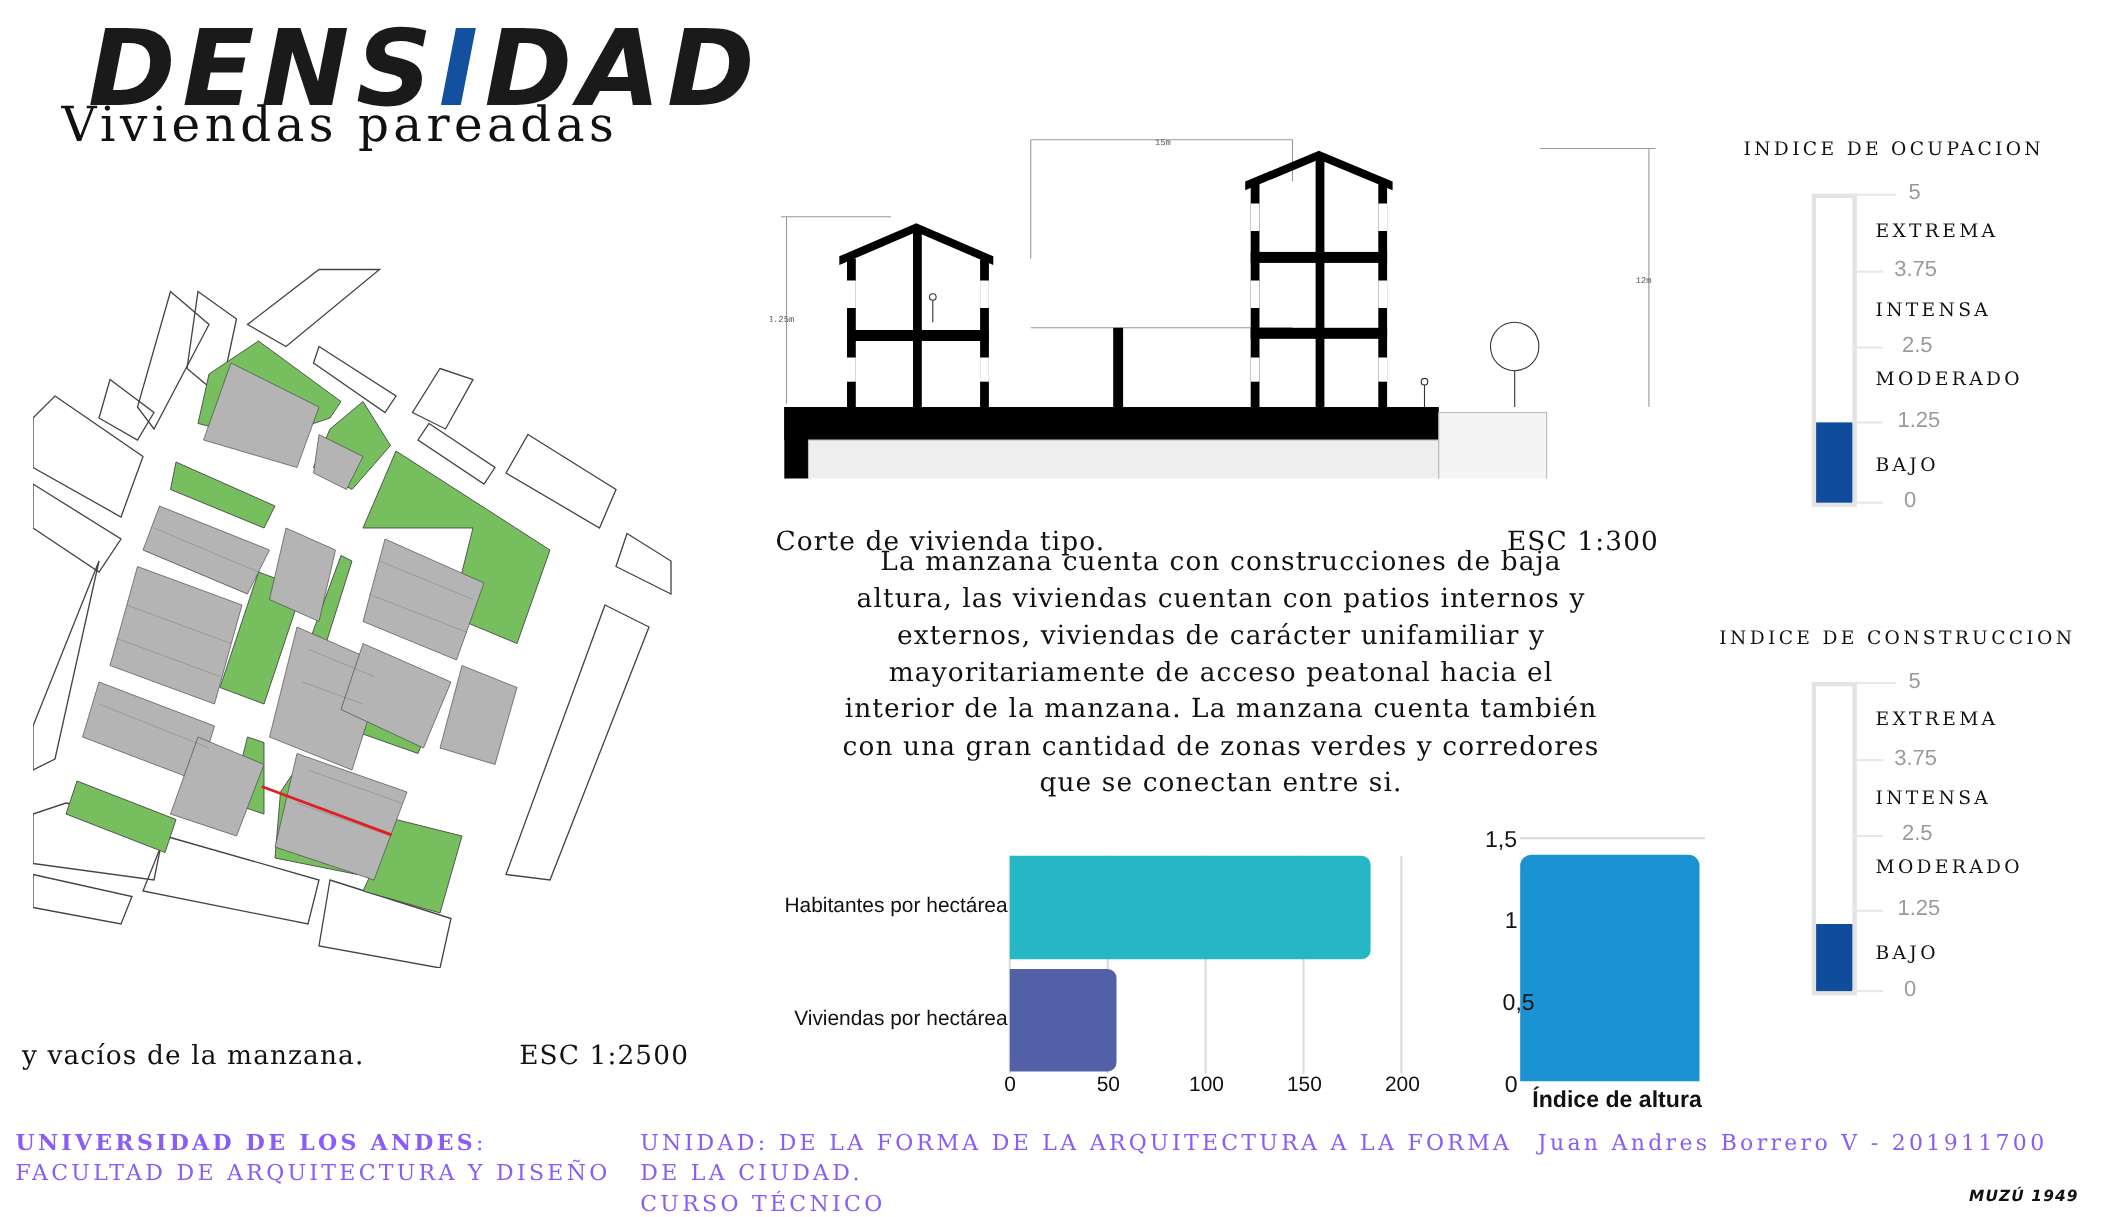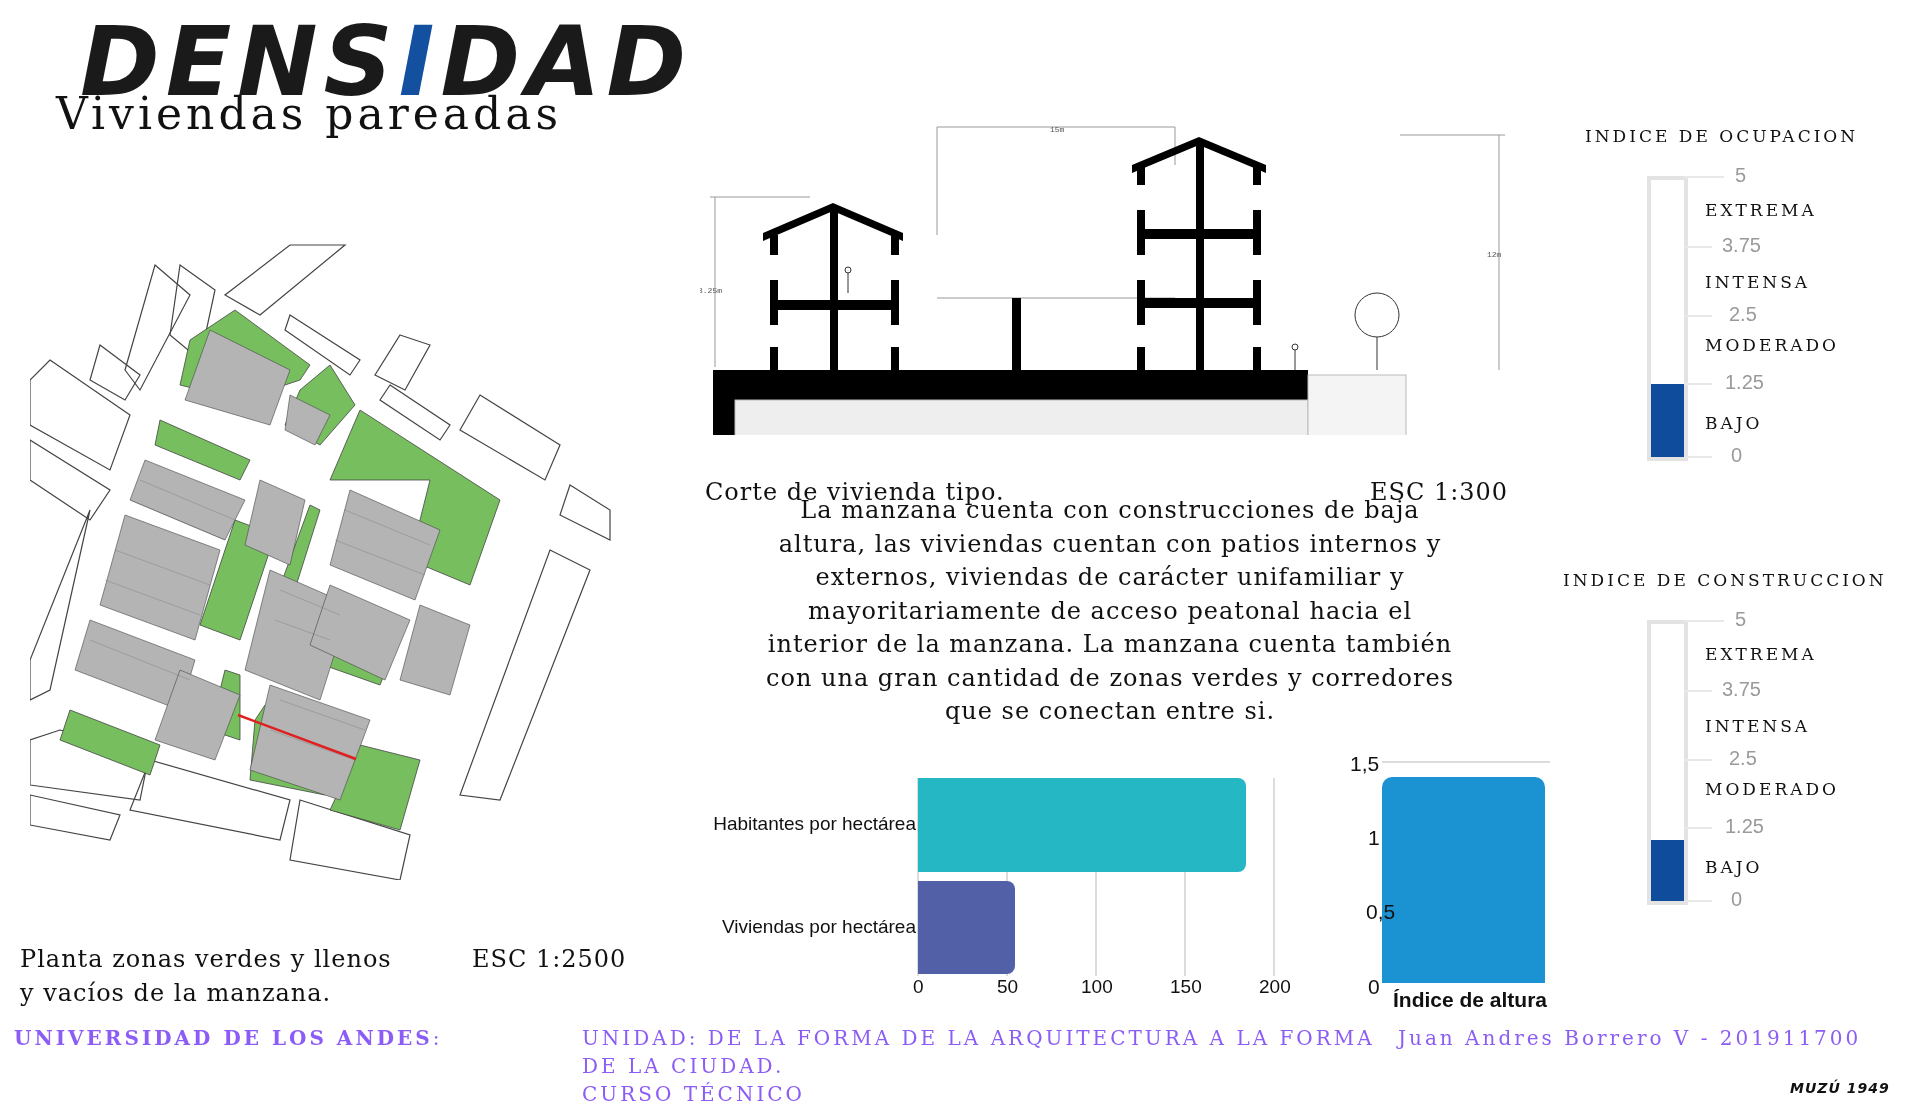--- a/index.html
+++ b/index.html
@@ -78,21 +78,20 @@
     <path d="M390 365 L440 385 L420 455 L370 440 Z"></path>
     <path d="M240 445 L340 480 L310 560 L220 530 Z"></path>
   </g>
   <g stroke="#555" stroke-width="0.5" opacity="0.5">
     <path d="M100 260 L195 300 M110 240 L205 280 M75 340 L170 375 M85 310 L180 345 M60 400 L160 440 M250 460 L335 490 M240 490 L325 520 M315 270 L400 305 M305 300 L395 335 M250 350 L310 375 M245 380 L300 400"></path>
   </g>
   <line x1="208" y1="475" x2="326" y2="519" stroke="#e02020" stroke-width="2.5"></line>
 </svg>
 
 <div class="abs caption" style="left:20px;top:902px;">
-  <div>Planta zonas verdes y llenos</div>
   <div>y vacíos de la manzana.</div>
 </div>
 <div class="abs caption" style="left:472px;top:902px;">ESC 1:2500</div>
 
 <svg class="abs" style="left:700px;top:115px;" width="820" height="320" viewBox="0 0 820 320">
 
   <g stroke="#999" stroke-width="1" fill="none">
     <line x1="15" y1="82" x2="15" y2="252"></line>
     <line x1="10" y1="82" x2="110" y2="82"></line>
     <line x1="237" y1="12" x2="237" y2="120"></line>
@@ -221,20 +220,21 @@
   <div class="abs" style="left:1382px;top:777px;width:163px;height:206px;background:#1b93d2;border-radius:10px 10px 0 0;"></div>
   <span class="axis-label" style="left:1350px;top:752px;font-size:21px;">1,5</span>
   <span class="axis-label" style="left:1368px;top:826px;font-size:21px;">1</span>
   <span class="axis-label" style="left:1350px;top:900px;font-size:21px;margin-left:16px;">0,5</span>
   <span class="axis-label" style="left:1368px;top:975px;font-size:21px;">0</span>
   <span class="axis-label" style="left:1393px;top:988px;font-size:21px;font-weight:bold;">Índice de altura</span>
 </div>
 
 <div class="abs footer" style="left:14px;top:1024px;">
   <div><b>UNIVERSIDAD DE LOS ANDES</b><span>:</span></div>
+  <div>FACULTAD DE ARQUITECTURA Y DISEÑO</div>
 </div>
 <div class="abs footer" style="left:582px;top:1024px;">
   <div>UNIDAD: DE LA FORMA DE LA ARQUITECTURA A LA FORMA</div>
   <div>DE LA CIUDAD.</div>
   <div>CURSO TÉCNICO</div>
 </div>
 <div class="abs footer" style="left:1398px;top:1024px;">
   <div>Juan Andres Borrero V - 201911700</div>
 </div>
 <div class="abs signature" style="left:1790px;top:1080px;">MUZÚ 1949</div>

